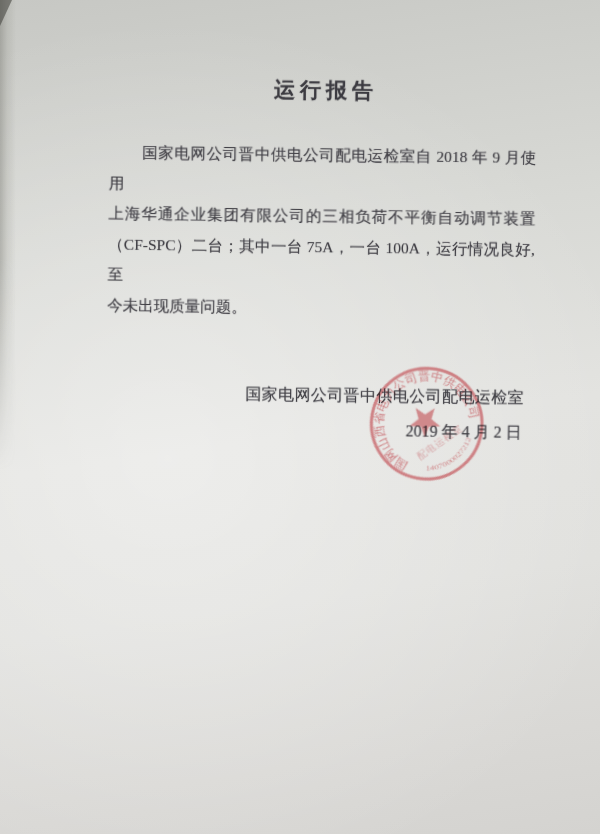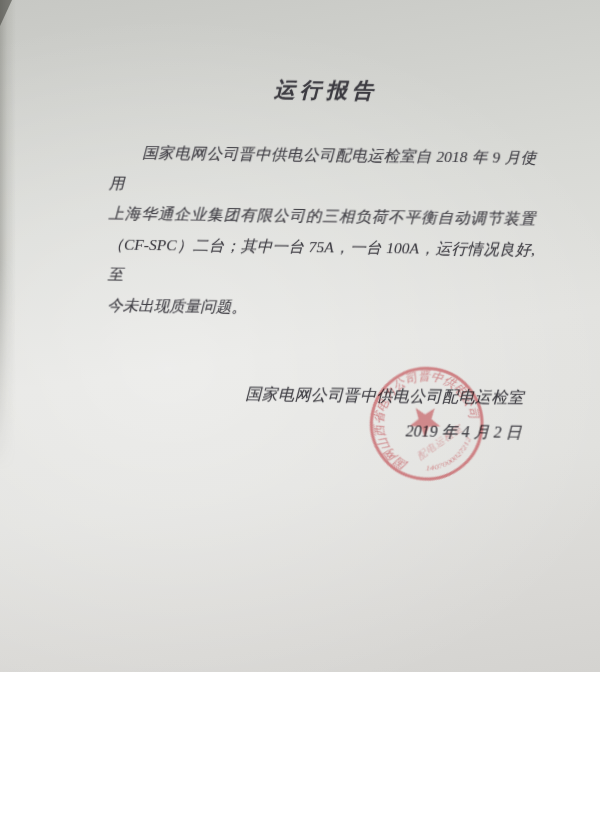--- a/index.html
+++ b/index.html
@@ -1,25 +1,24 @@
 <!DOCTYPE html>
 <html><head>
 <meta charset="utf-8">
 <style>
   html,body{margin:0;padding:0;}
   body{
     width:600px;height:834px;overflow:hidden;
     font-family:"Liberation Serif","DejaVu Serif",serif;
   }
   .photo{
-    position:relative;width:600px;height:672px;
+    position:relative;width:600px;height:834px;
     background:
       radial-gradient(130% 85% at 28% 55%, rgba(255,255,255,.40), rgba(255,255,255,0) 62%),
       linear-gradient(172deg,#c7c8c4 0%,#cfd0cc 14%,#d8d9d5 30%,#e2e2df 52%,#e0e0dd 70%,#d9d8d5 88%,#d4d3d0 100%);
-    font-style: italic;
   }
   .edge-left{
     position:absolute;left:0;top:0;width:17px;height:470px;
     background:linear-gradient(90deg, rgba(100,100,92,.36), rgba(120,120,110,.16) 7px, rgba(0,0,0,0) 16px);
     -webkit-mask-image:linear-gradient(180deg,#000 55%,transparent 100%);
     mask-image:linear-gradient(180deg,#000 55%,transparent 100%);
   }
   .corner{
     position:absolute;left:0;top:0;width:12px;height:26px;
     background:rgba(60,60,54,.55);

